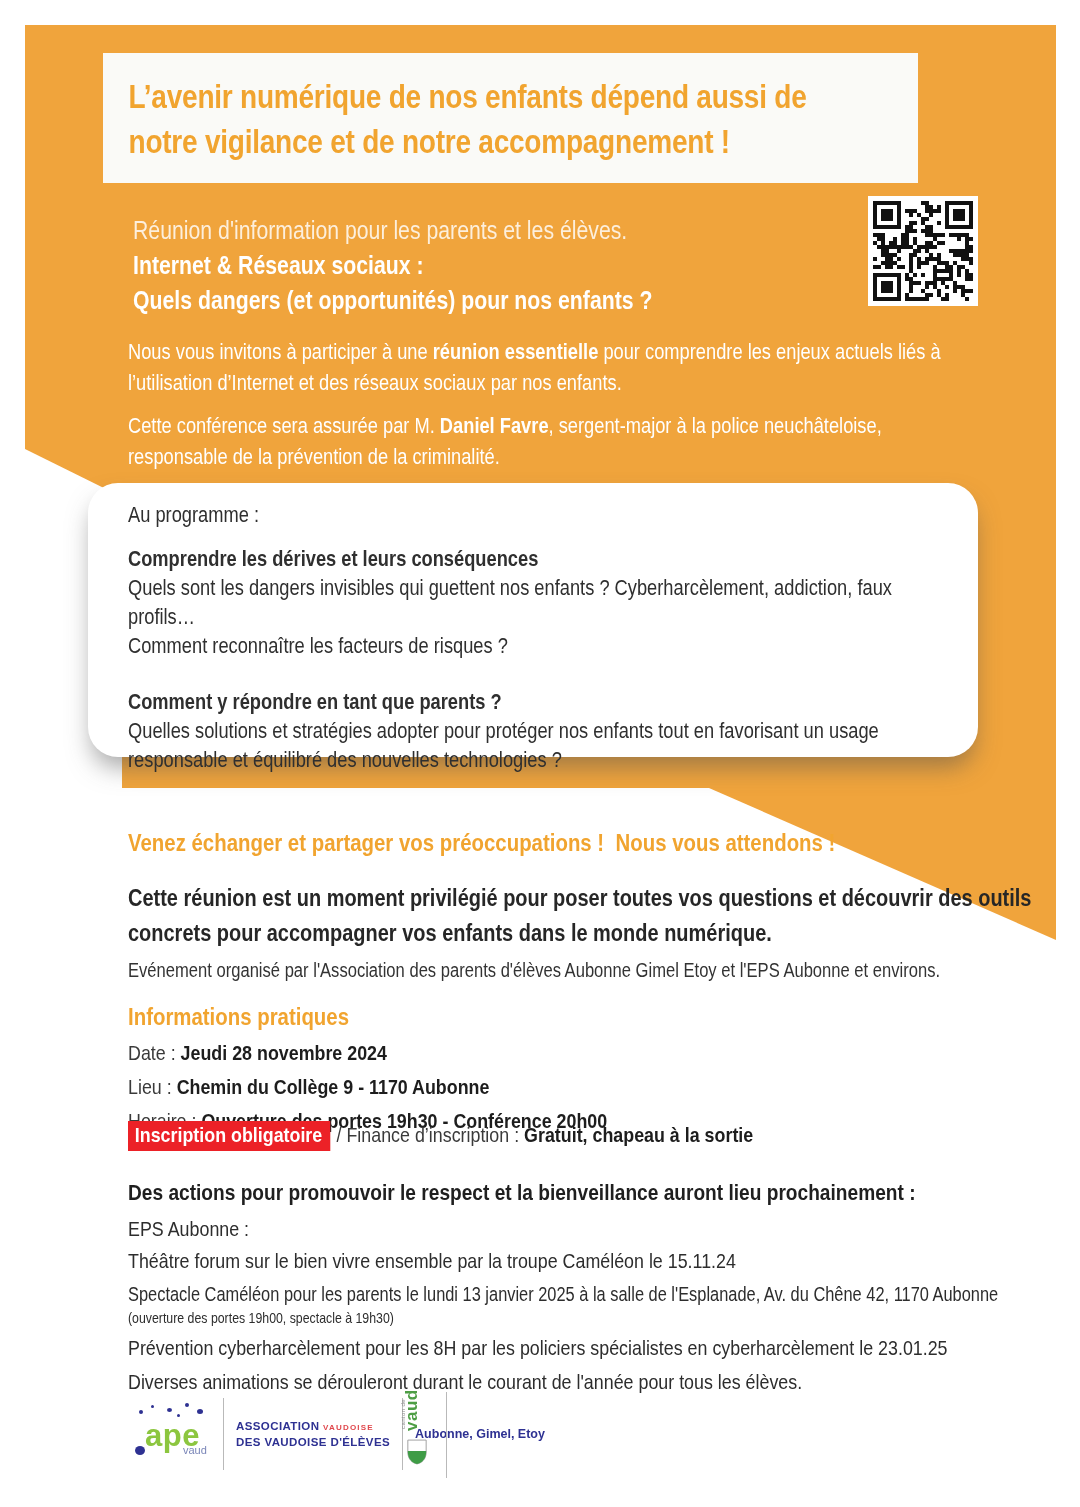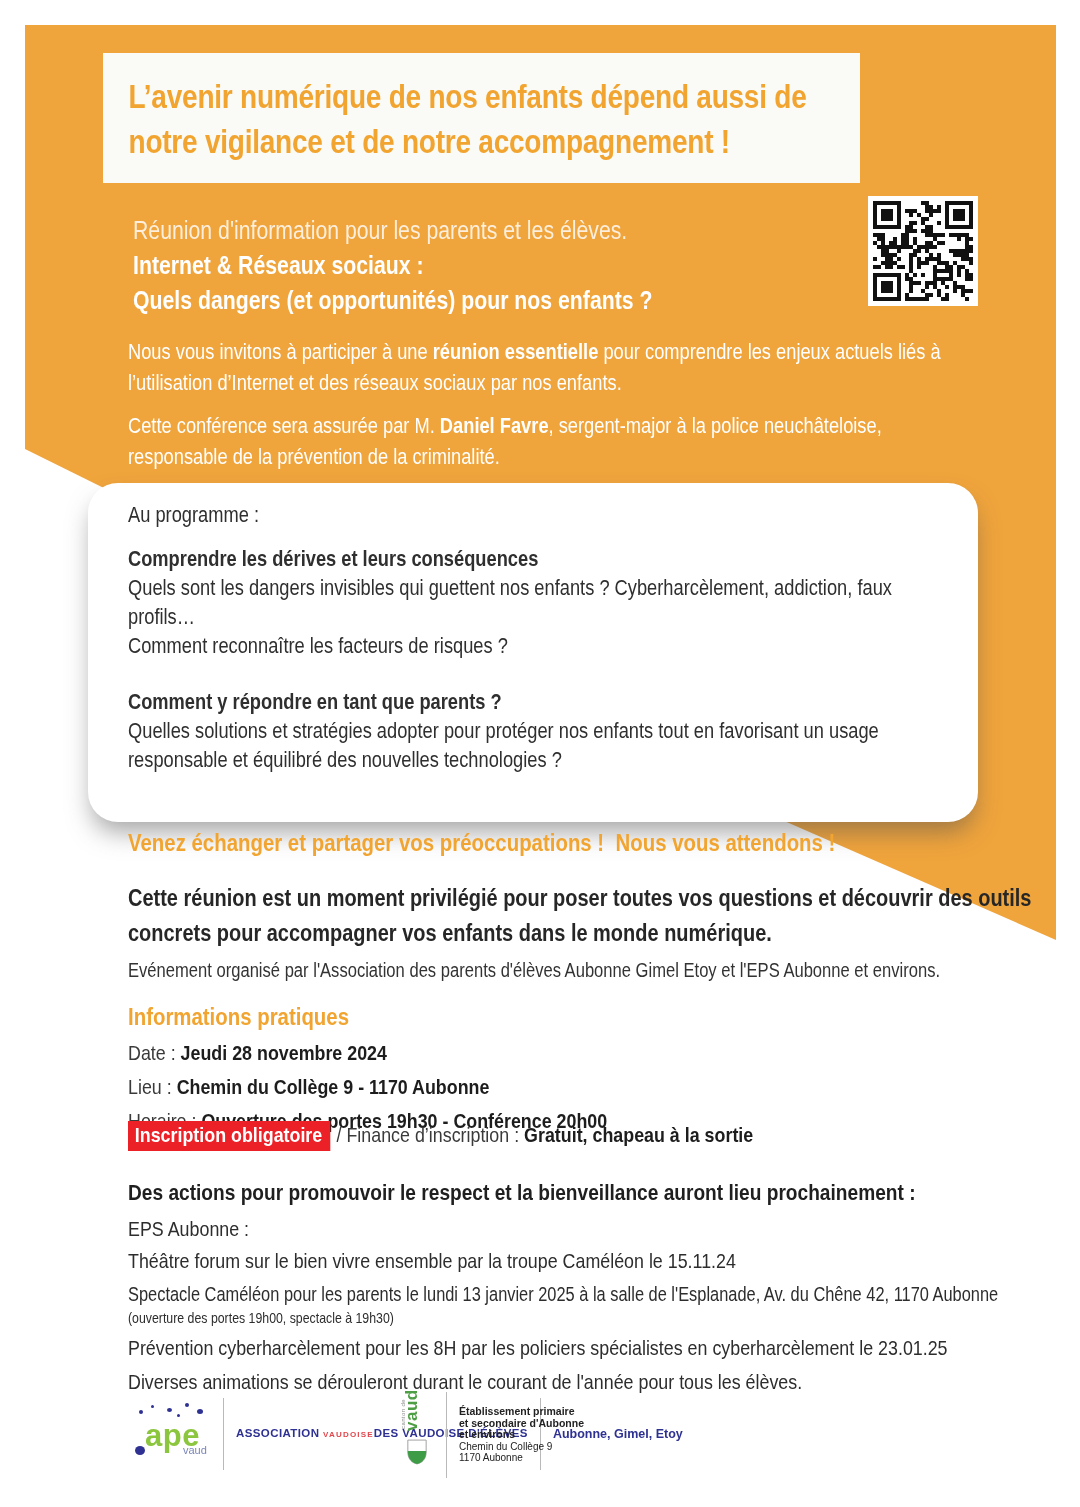--- a/index.html
+++ b/index.html
@@ -10,39 +10,39 @@
   .cx2{transform:scaleX(.80);transform-origin:0 0;}
   .nw{white-space:nowrap;}
   .pre{white-space:pre-wrap;}
 
   
   .orange-main{left:25px;top:25px;width:1031px;height:915px;background:#F0A43C;}
   .cover-left{left:25px;top:449px;width:97px;height:491px;background:#fff;
               clip-path:polygon(0 0,100% 48px,100% 100%,0 100%);}
   .cover-bottom{left:122px;top:788px;width:934px;height:152px;background:#fff;
               clip-path:polygon(0 0,587px 0,100% 100%,0 100%);}
-  .title-band{left:103px;top:53px;width:757px;height:130px;background:#FAFAF7;}
+  .title-band{left:103px;top:53px;width:815px;height:130px;background:#FAFAF7;}
   .title-text{padding:21px 0 0 30px;font-size:33px;font-weight:bold;color:#F1A42F;
               line-height:45px;letter-spacing:-.3px;white-space:nowrap;}
 
   
   .qr-box{left:868px;top:196px;width:110px;height:110px;background:#fff;
           display:flex;align-items:center;justify-content:center;}
   .qr-box svg{width:100px;height:100px;shape-rendering:crispEdges;}
 
   
   .intro{left:133px;top:213px;font-size:25px;line-height:35px;color:#fff;}
   .intro .dim{color:rgba(255,255,255,.82);font-weight:normal;}
   .intro .b{font-weight:bold;}
   .wpar{color:#fff;font-size:21.5px;line-height:31px;}
   .p1{left:128px;top:337px;width:1000px;}
   .p2{left:128px;top:411px;width:1000px;}
 
   
-  .card{left:88px;top:483px;width:890px;height:339px;background:#ffffff;border-radius:30px;
+  .card{left:88px;top:483px;width:890px;height:274px;background:#ffffff;border-radius:30px;
         box-shadow:0 14px 24px -4px rgba(80,80,80,.5);}
   .card-inner{position:absolute;left:40px;top:18px;width:965px;font-size:21.5px;line-height:29px;color:#2f2f2f;}
   .card-inner .h{margin:0 0 15px 0;}
   .card-inner .t{margin:0;font-weight:bold;}
   .card-inner p{margin:0;}
   .card-inner .gap{height:27px;}
 
   
   .cta-h{left:128px;top:829px;font-size:24px;font-weight:bold;color:#F1A42F;}
   .cta-b{left:128px;top:881px;width:1065px;font-size:23.5px;font-weight:bold;
@@ -64,21 +64,21 @@
   .ape-vaud{position:absolute;left:50px;top:42px;font-size:11px;color:#7A86B8;}
   .dot{position:absolute;border-radius:50%;background:#2E3192;}
   .d1{width:10px;height:9px;left:2px;top:44px;}
   .d2{width:4px;height:4px;left:6px;top:8px;}
   .d3{width:3px;height:3px;left:18px;top:3px;}
   .d4{width:5px;height:4px;left:34px;top:6px;}
   .d5{width:4px;height:4px;left:52px;top:1px;}
   .d6{width:6px;height:5px;left:64px;top:7px;}
   .d7{width:3px;height:3px;left:44px;top:12px;}
   .vdiv{width:1px;background:#b9b9b9;align-self:stretch;}
-  .ape-org{display:flex;flex-direction:row;justify-content:center;line-height:15px;}
+  .ape-org{display:flex;flex-direction:column;justify-content:center;line-height:15px;}
   .ape-org .l1{font-size:11.5px;font-weight:bold;color:#2E3192;letter-spacing:.4px;}
   .ape-org .l1 .vaudoise{font-size:8px;color:#E0474C;letter-spacing:1.2px;font-weight:bold;}
   .ape-org .l2{font-size:11.5px;font-weight:bold;color:#2E3192;letter-spacing:.4px;}
   .ape-region{font-size:12.5px;color:#2E3192;font-weight:bold;align-self:center;}
 
   .eps{left:400px;top:1392px;height:86px;display:flex;align-items:center;gap:12px;}
   .canton{position:relative;width:34px;height:80px;}
   .canton-vaud{position:absolute;left:2px;top:36px;transform:rotate(-90deg);transform-origin:left top;
                font-size:17px;font-weight:bold;color:#4E9E45;letter-spacing:.5px;}
   .canton-de{position:absolute;left:0px;top:34px;transform:rotate(-90deg);transform-origin:left top;
@@ -402,22 +402,15 @@
   <div class="abs eps">
     <div class="canton">
       <span class="canton-de">canton de</span>
       <span class="canton-vaud">vaud</span>
       <svg width="22" height="26" viewBox="0 0 24 28">
         <path d="M2 1 h20 v13 c0 8 -5 12 -10 13 c-5 -1 -10 -5 -10 -13 Z" fill="#ffffff" stroke="#9a9a9a" stroke-width="1"></path>
         <path d="M2 13 h20 v1 c0 8 -5 12 -10 13 c-5 -1 -10 -5 -10 -13 Z" fill="#3F9C46"></path>
       </svg>
     </div>
     <div class="vdiv"></div>
-    <div class="eps-text">
-      <span class="b">Établissement primaire</span>
-      <span class="b">et secondaire d'Aubonne</span>
-      <span class="b">et environs</span>
-      <span class="r">Chemin du Collège 9</span>
-      <span class="r">1170 Aubonne</span>
-    </div>
   </div>
 
 </div>
 
 </body></html>

